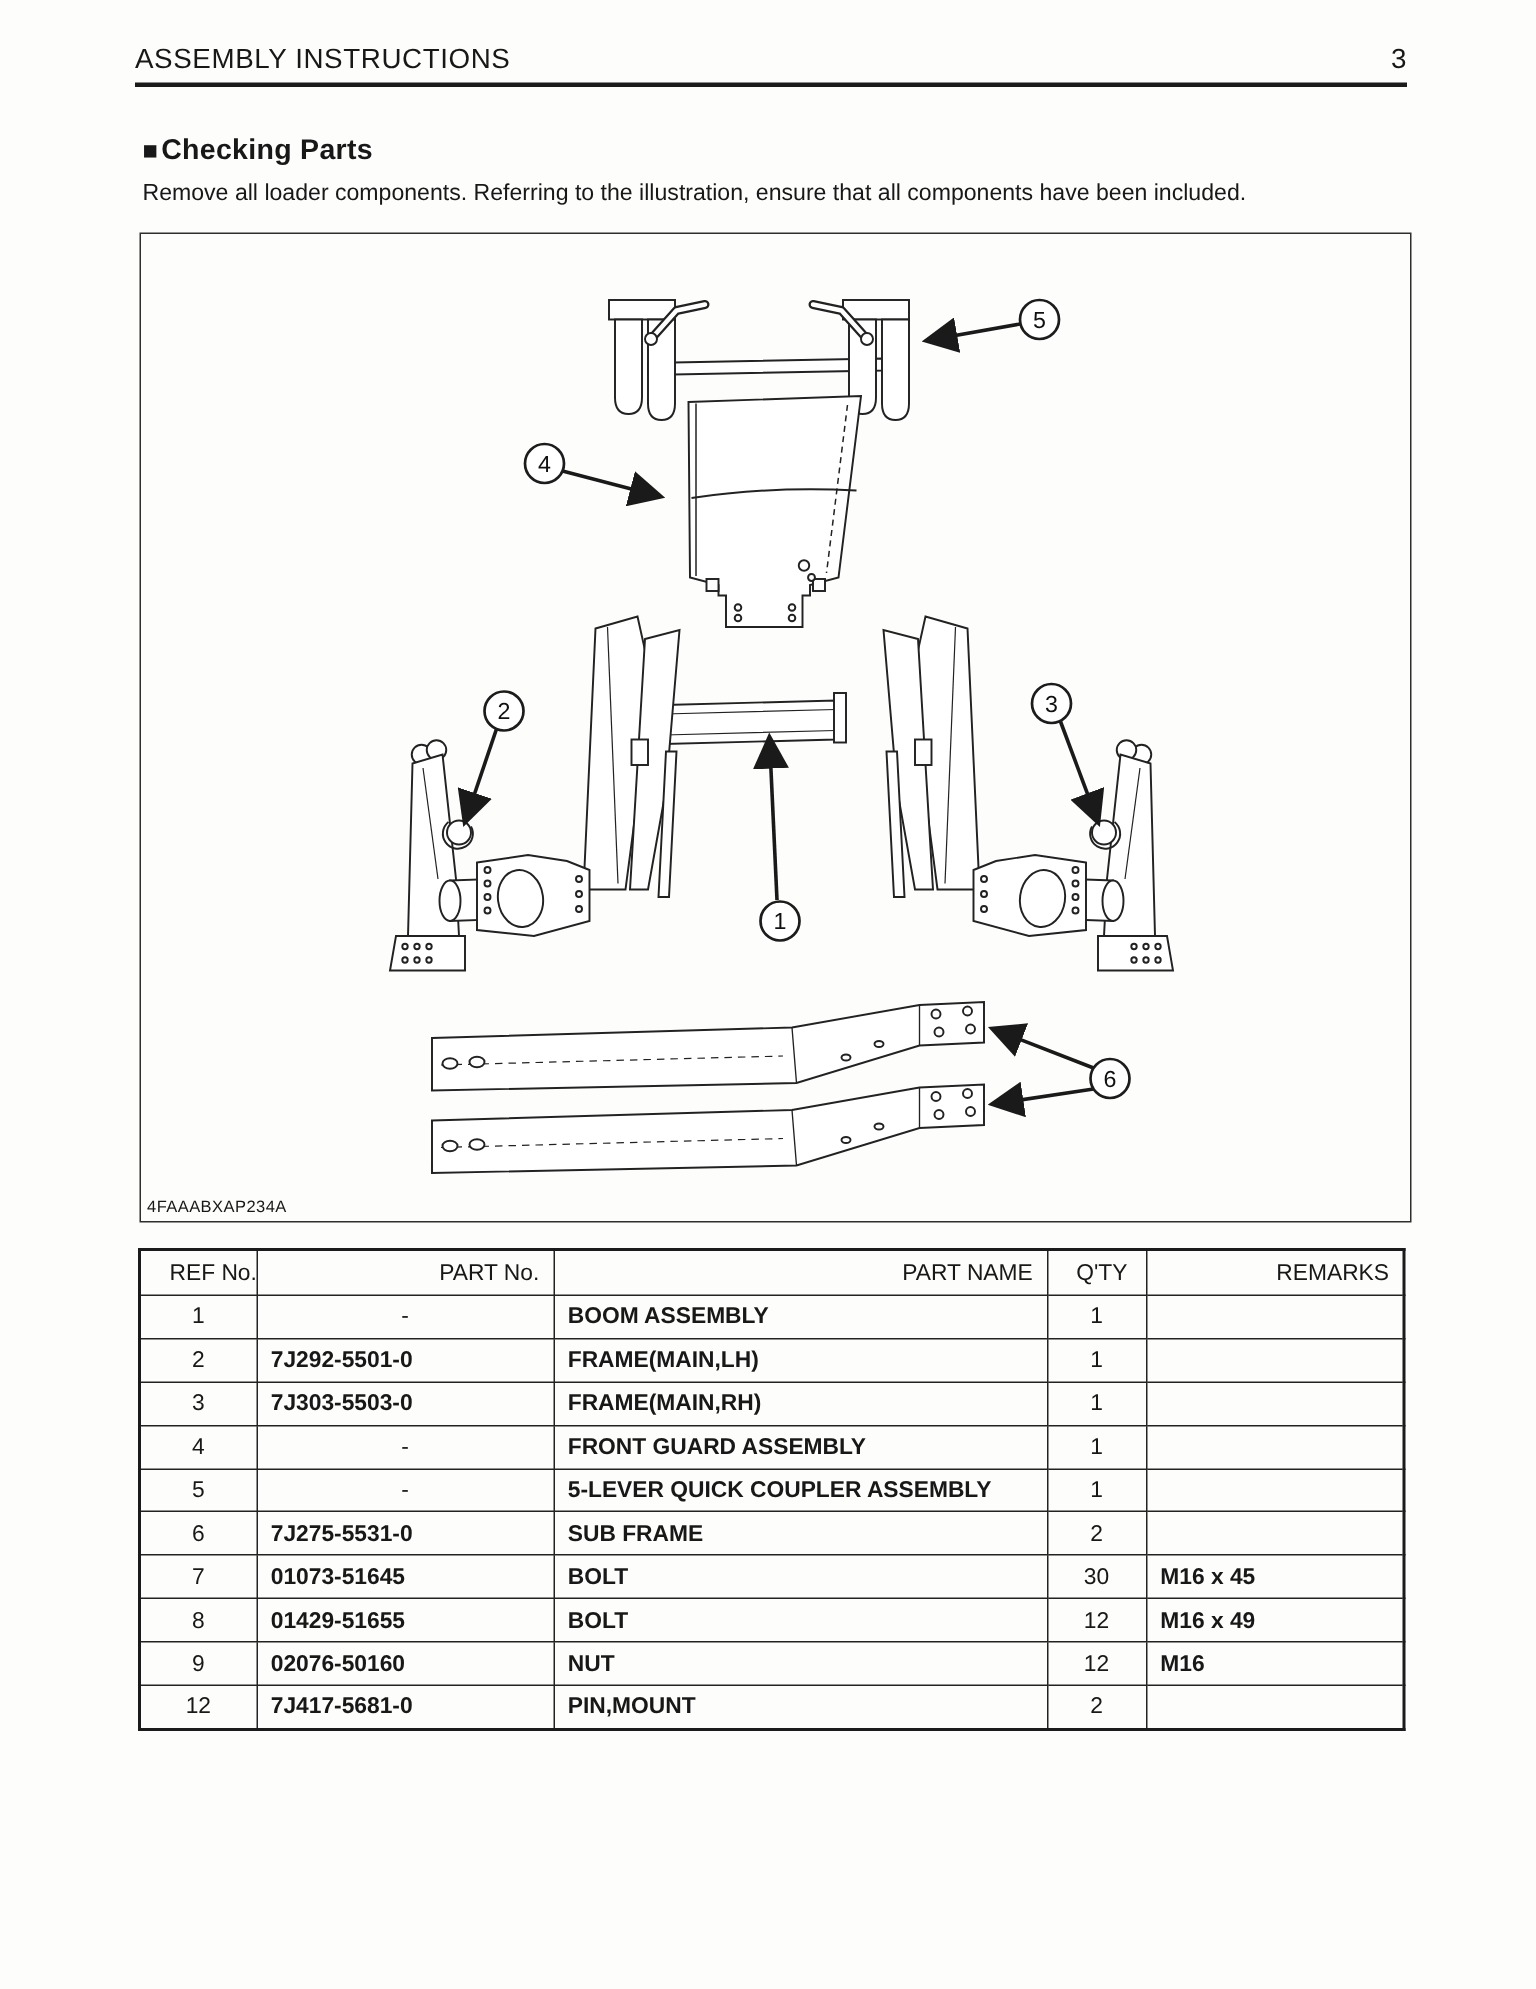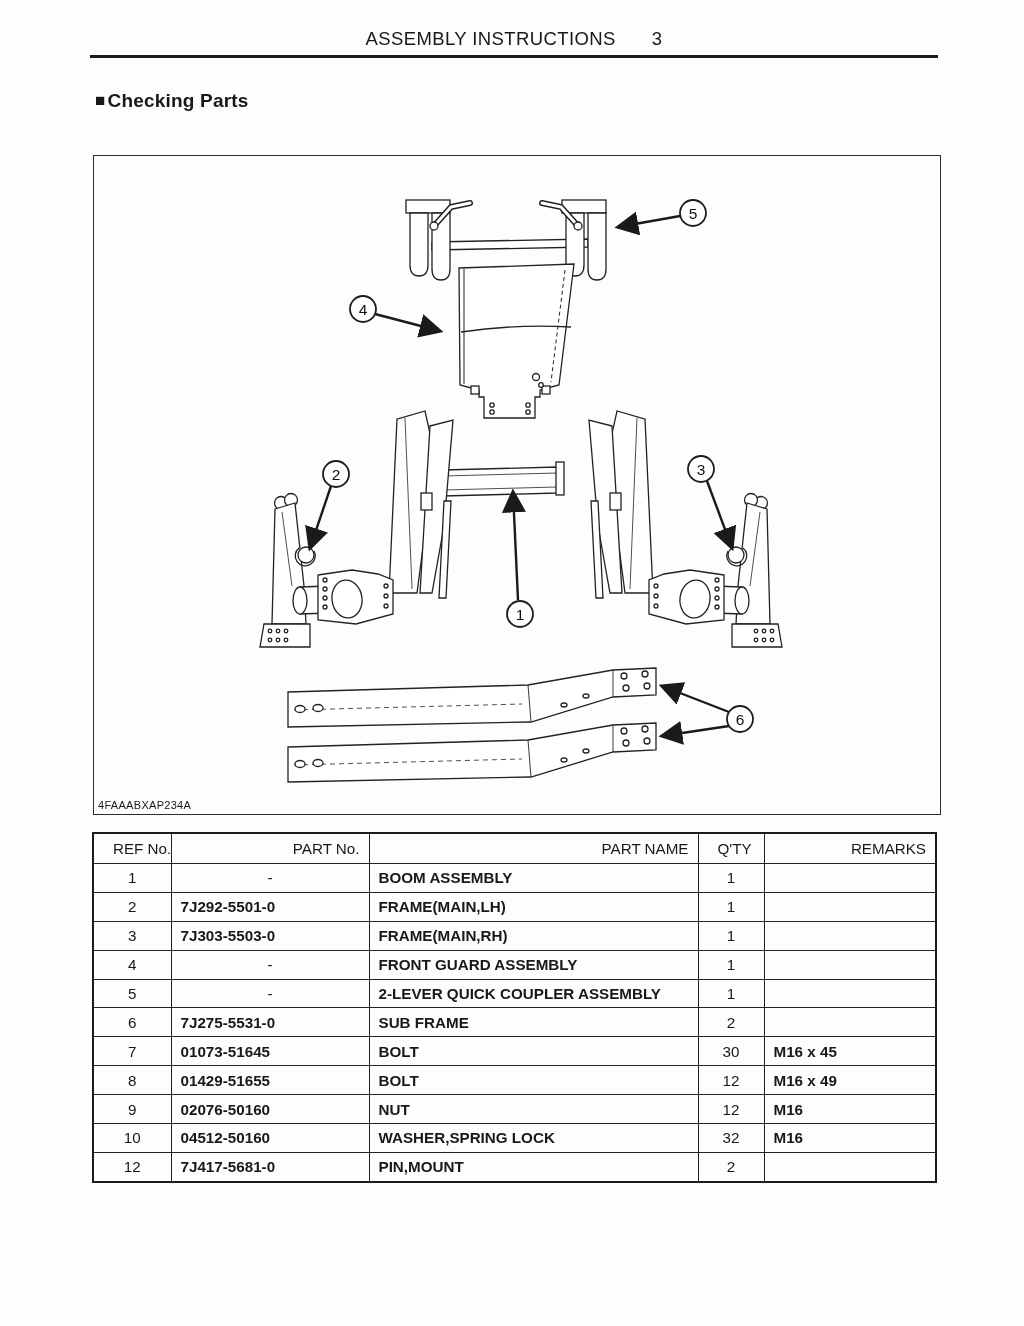--- a/index.html
+++ b/index.html
@@ -3,21 +3,21 @@
 <meta charset="utf-8">
 <style>
   html,body { margin:0; padding:0; background:#e8e8e8; }
   .page {
     position:relative; width:1024px; height:1326px; margin:0 auto;
     background:#fdfdfc; color:#181818; overflow:hidden;
     font-family:"Liberation Sans","DejaVu Sans",sans-serif;
   }
   .running-head {
     position:absolute; top:28px; left:90px; width:848px;
-    display:flex; justify-content:center; align-items:baseline; gap:36px;
+    display:flex; justify-content:space-between; align-items:baseline; gap:36px;
     font-size:18.5px; letter-spacing:.4px;
   }
   .rule { position:absolute; top:55px; left:90px; width:848px; height:2.6px; background:#1b1b1b; }
   .section-heading {
     position:absolute; top:90px; left:95px;
     font-size:19px; font-weight:bold; letter-spacing:.2px;
     display:flex; align-items:center;
   }
   .section-heading .marker { font-size:17px; margin-right:2px; }
   .intro { position:absolute; top:120px; left:95px; font-size:15.4px; }
@@ -56,20 +56,21 @@
     <span>ASSEMBLY INSTRUCTIONS</span>
     <span>3</span>
   </div>
   <div class="rule"></div>
 
   <div class="section-heading">
     <span class="marker">■</span>
       <span>Checking Parts</span>
   </div>
 
+  <div class="intro">Remove all loader components. Referring to the illustration, ensure that all components have been included.</div>
 
   <div class="figure-box">
     <svg width="848" height="660" viewBox="0 0 848 660">
       <defs>
         <marker id="ah" markerWidth="10" markerHeight="10" refX="8.5" refY="5" orient="auto">
           <path d="M0,0 L10,5 L0,10 Z" fill="#1a1a1a"></path>
         </marker>
       </defs>
 
       <g stroke="#222" fill="#fff" stroke-width="1.3">
@@ -274,21 +275,21 @@
           <tr>
             <td class="c-center">4</td>
             <td class="c-center">-</td>
             <td class="c-left">FRONT GUARD ASSEMBLY</td>
             <td class="c-center">1</td>
             <td class="c-left"></td>
           </tr>
           <tr>
             <td class="c-center">5</td>
             <td class="c-center">-</td>
-            <td class="c-left">2-LEVER QUICK COUPLER ASSEMBLY</td>
+            <td class="c-left">5-LEVER QUICK COUPLER ASSEMBLY</td>
             <td class="c-center">1</td>
             <td class="c-left"></td>
           </tr>
           <tr>
             <td class="c-center">6</td>
             <td class="c-left">7J275-5531-0</td>
             <td class="c-left">SUB FRAME</td>
             <td class="c-center">2</td>
             <td class="c-left"></td>
           </tr>
@@ -307,27 +308,20 @@
             <td class="c-left">M16 x 49</td>
           </tr>
           <tr>
             <td class="c-center">9</td>
             <td class="c-left">02076-50160</td>
             <td class="c-left">NUT</td>
             <td class="c-center">12</td>
             <td class="c-left">M16</td>
           </tr>
           <tr>
-            <td class="c-center">10</td>
-            <td class="c-left">04512-50160</td>
-            <td class="c-left">WASHER,SPRING LOCK</td>
-            <td class="c-center">32</td>
-            <td class="c-left">M16</td>
-          </tr>
-          <tr>
             <td class="c-center">12</td>
             <td class="c-left">7J417-5681-0</td>
             <td class="c-left">PIN,MOUNT</td>
             <td class="c-center">2</td>
             <td class="c-left"></td>
           </tr>
         </tbody>
     </table>
   </div>
 

